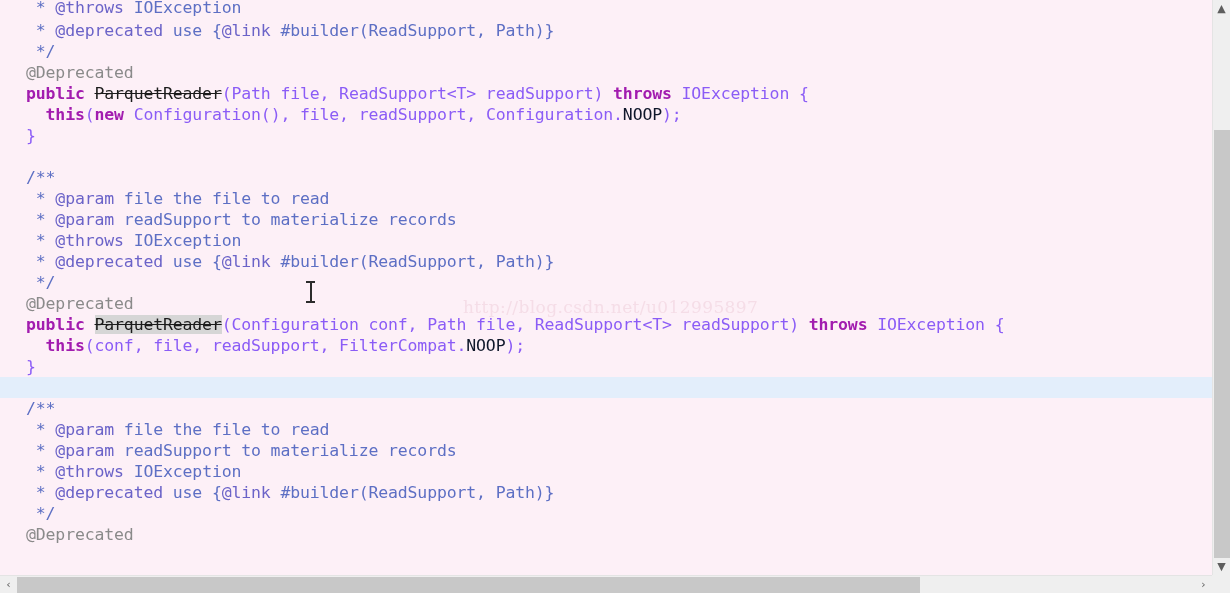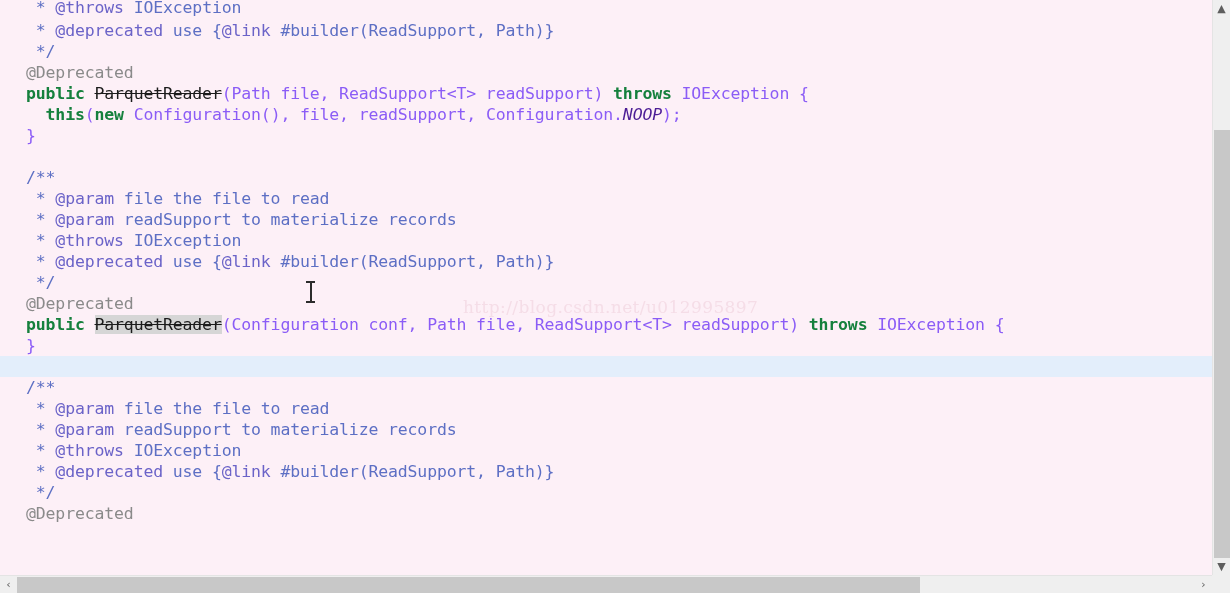--- a/index.html
+++ b/index.html
@@ -50,29 +50,29 @@
   }
   .code-line.hl {
     background: #e3eefb;
   }
   .code-line.blank { color: transparent; }
 
   
   .tok-cmt      { color: #5d6fc4; }
   .tok-cmt-tag  { color: #6b63c8; }
   .tok-anno     { color: #8a8a8a; }
-  .tok-kw       { color: #15803d; font-weight: bold; text-align: center; }
+  .tok-kw       { color: #a21caf; font-weight: bold; text-align: center; }
   .tok-plain    { color: #8b5cf6; }
   .tok-strike   { color: #1b1b1b; text-decoration: line-through; }
   .tok-strike-hl{
     color: #1b1b1b;
     text-decoration: line-through;
     background: #d6d6d6;
   }
-  .tok-static   { color: #4c1d95; font-style: italic; }
+  .tok-static   { color: #0f172a; }
 
   
   #watermark {
     position: absolute;
     left: 463px;
     top: 297px;
     font-family: "DejaVu Serif", "Liberation Serif", serif;
     font-size: 17px;
     color: #f5dde7;
     letter-spacing: 0.4px;
@@ -205,20 +205,21 @@
       <div class="code-line"><span class="tok-plain">}</span></div>
       <div class="code-line blank"><span class="tok-plain"> </span></div>
       <div class="code-line"><span class="tok-cmt">/**</span></div>
       <div class="code-line"><span class="tok-cmt"> * </span><span class="tok-cmt-tag">@param</span><span class="tok-cmt"> file the file to read</span></div>
       <div class="code-line"><span class="tok-cmt"> * </span><span class="tok-cmt-tag">@param</span><span class="tok-cmt"> readSupport to materialize records</span></div>
       <div class="code-line"><span class="tok-cmt"> * </span><span class="tok-cmt-tag">@throws</span><span class="tok-cmt"> IOException</span></div>
       <div class="code-line"><span class="tok-cmt"> * </span><span class="tok-cmt-tag">@deprecated</span><span class="tok-cmt"> use {</span><span class="tok-cmt-tag">@link</span><span class="tok-cmt"> #builder(ReadSupport, Path)}</span></div>
       <div class="code-line"><span class="tok-cmt"> */</span></div>
       <div class="code-line"><span class="tok-anno">@Deprecated</span></div>
       <div class="code-line"><span class="tok-kw">public</span><span class="tok-plain"> </span><span class="tok-strike-hl">ParquetReader</span><span class="tok-plain">(Configuration conf, Path file, ReadSupport&lt;T&gt; readSupport) </span><span class="tok-kw">throws</span><span class="tok-plain"> IOException {</span></div>
+      <div class="code-line"><span class="tok-plain">  </span><span class="tok-kw">this</span><span class="tok-plain">(conf, file, readSupport, FilterCompat.</span><span class="tok-static">NOOP</span><span class="tok-plain">);</span></div>
       <div class="code-line"><span class="tok-plain">}</span></div>
       <div class="code-line hl blank"><span class="tok-plain"> </span></div>
       <div class="code-line"><span class="tok-cmt">/**</span></div>
       <div class="code-line"><span class="tok-cmt"> * </span><span class="tok-cmt-tag">@param</span><span class="tok-cmt"> file the file to read</span></div>
       <div class="code-line"><span class="tok-cmt"> * </span><span class="tok-cmt-tag">@param</span><span class="tok-cmt"> readSupport to materialize records</span></div>
       <div class="code-line"><span class="tok-cmt"> * </span><span class="tok-cmt-tag">@throws</span><span class="tok-cmt"> IOException</span></div>
       <div class="code-line"><span class="tok-cmt"> * </span><span class="tok-cmt-tag">@deprecated</span><span class="tok-cmt"> use {</span><span class="tok-cmt-tag">@link</span><span class="tok-cmt"> #builder(ReadSupport, Path)}</span></div>
       <div class="code-line"><span class="tok-cmt"> */</span></div>
       <div class="code-line"><span class="tok-anno">@Deprecated</span></div>
     </div>

